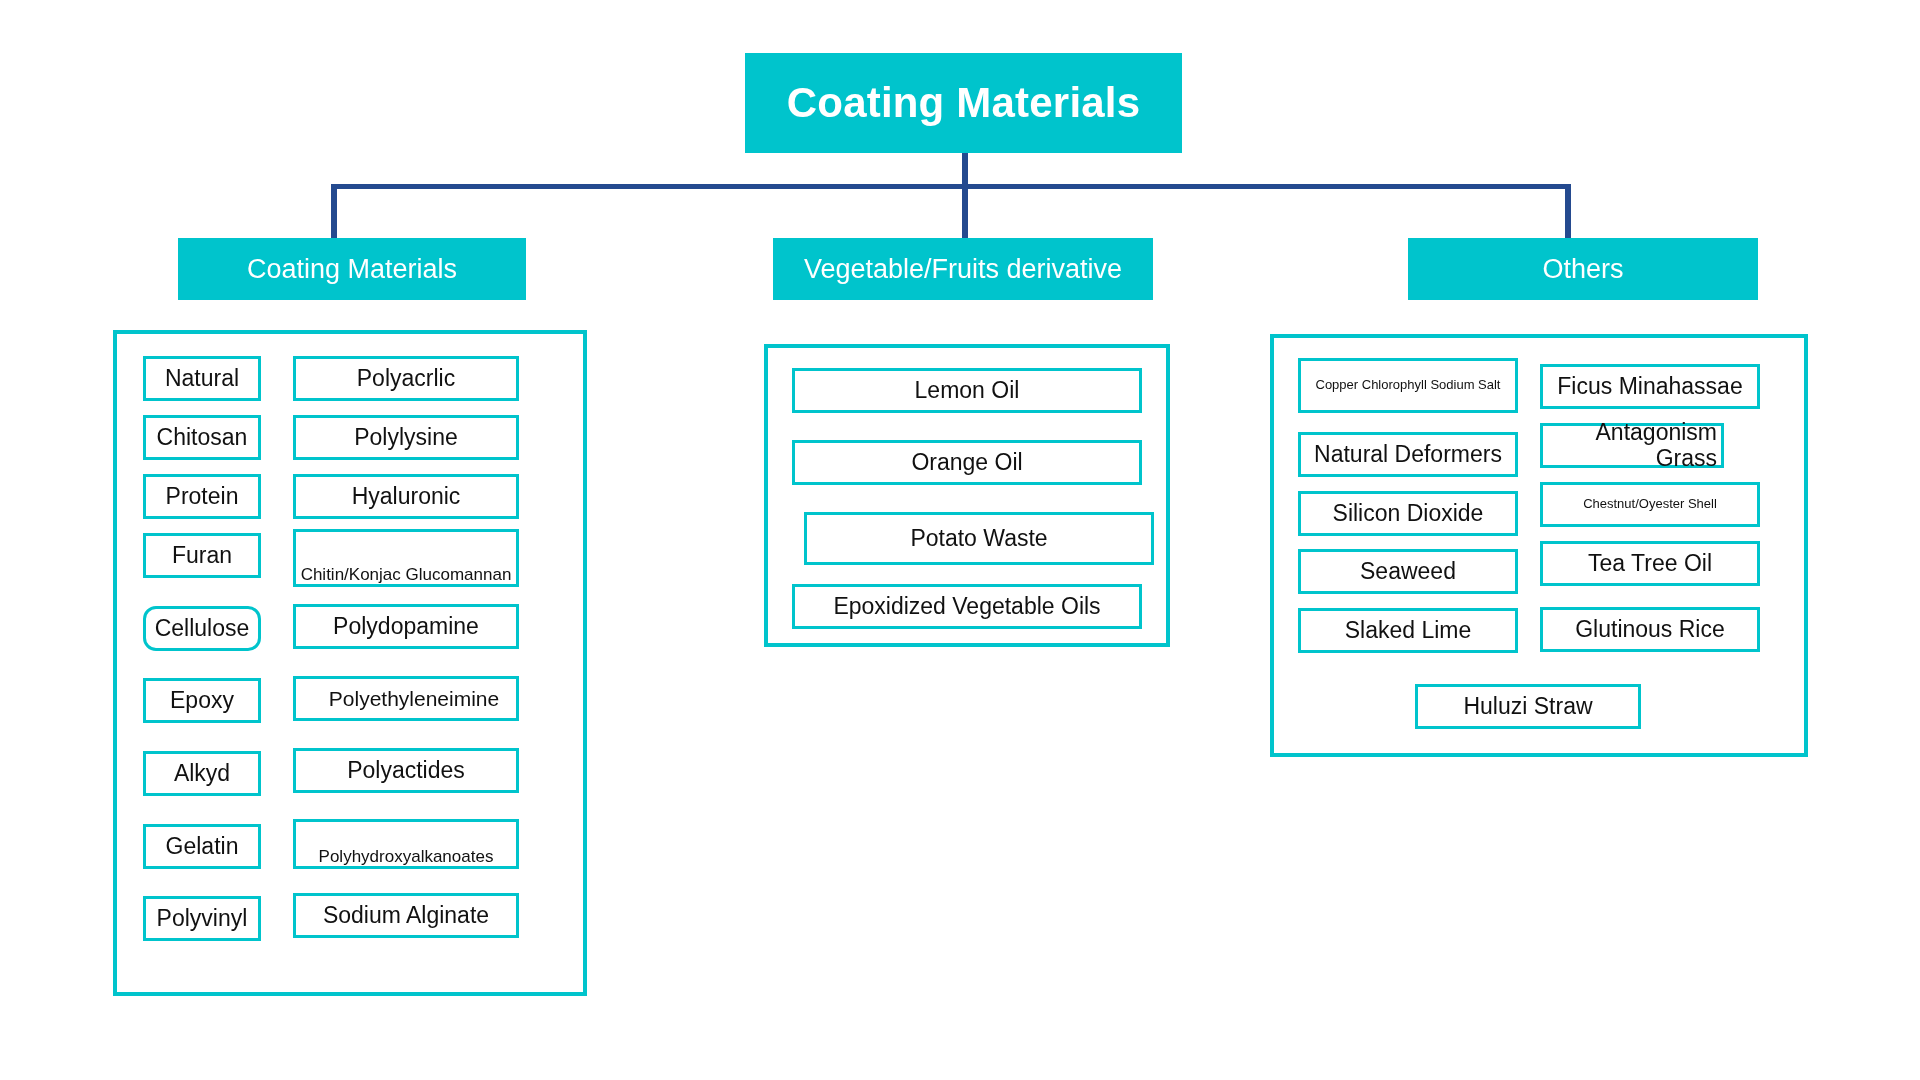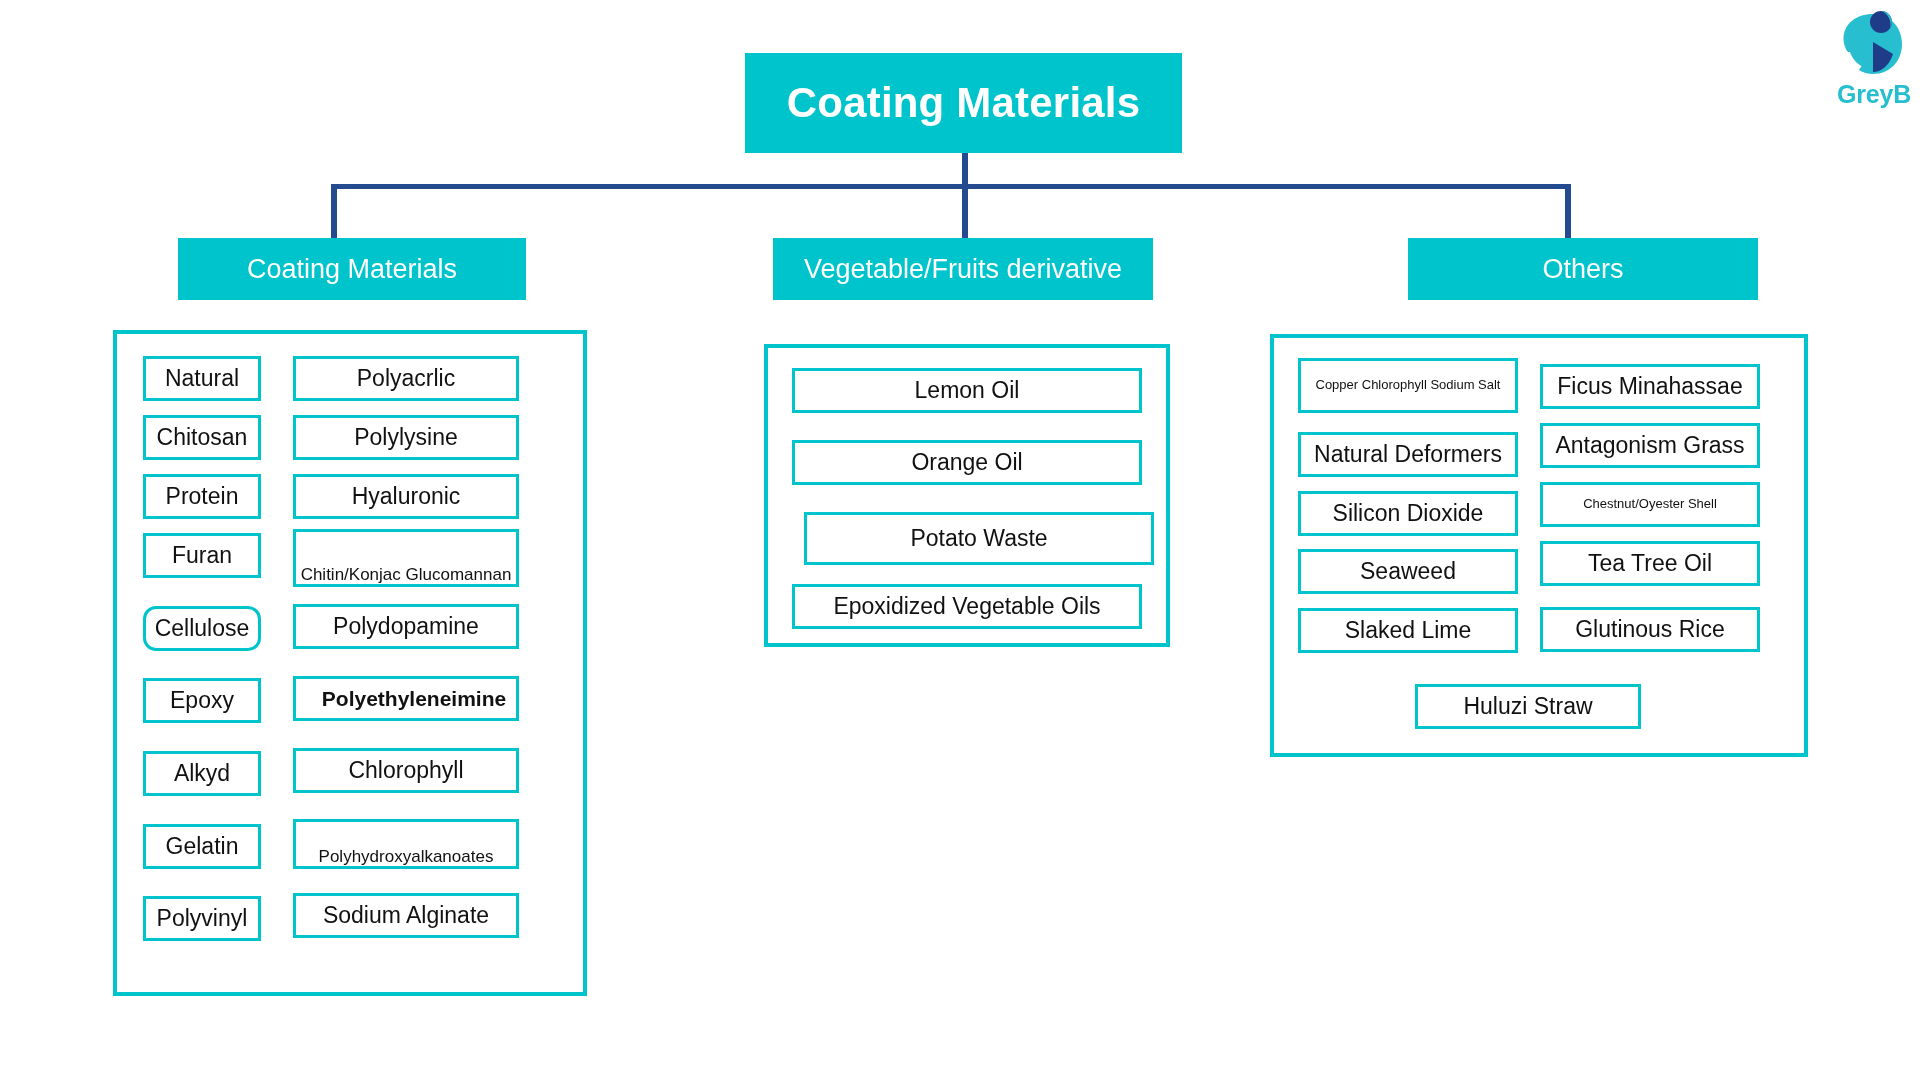--- a/index.html
+++ b/index.html
@@ -120,39 +120,29 @@
     align-items: center;
     justify-content: center;
     text-align: center;
     line-height: 1.12;
     color: #111111;
   }
   .item .label { display: block; padding: 0 4px; }
 
   
   .sz-lg   { font-size: 23px; font-weight: 500; }
-  .sz-md   { font-size: 21px; font-weight: 700; padding-left: 16px; }
+  .sz-md   { font-size: 21px; font-weight: 400; padding-left: 16px; }
   .sz-sm   { font-size: 17px; font-weight: 500; align-items: flex-end; }
   .sz-xs   { font-size: 13px; font-weight: 500; }
 </style>
 </head>
 <body>
 
 <div class="canvas">
 
-  <div class="logo">
-    <svg class="logo-mark" viewBox="0 0 66 72">
-      <path d="M33 8 C50 8 62 21 62 38 C62 55 50 68 33 68 C28 68 23 66.5 19 64 L31 46 L8 46 C5 43 3.5 36 3.5 33 C3.5 18 16 8 33 8 Z" fill="#27BED0"></path>
-      <circle cx="33" cy="39" r="24" fill="#27BED0"></circle>
-      <path d="M33 36 L53 48 C49 60 41 66 33 66 Z" fill="#1F3C88"></path>
-      <circle cx="41" cy="16" r="11" fill="#1F3C88"></circle>
-      <path d="M41 5 A11 11 0 0 1 50 22 A14 14 0 0 0 41 5 Z" fill="#27BED0"></path>
-    </svg>
-    <div class="logo-word">GreyB</div>
-  </div>
 
   <div class="root-node">
     <span class="label">Coating Materials</span>
   </div>
 
   <div class="conn conn-v-root"></div>
   <div class="conn conn-h-bus"></div>
   <div class="conn conn-v-left"></div>
   <div class="conn conn-v-mid"></div>
   <div class="conn conn-v-right"></div>
@@ -209,21 +199,21 @@
     <div class="item sz-sm" style="left:176px; top:195px; width:226px; height:58px;">
         <span class="label">Chitin/Konjac Glucomannan</span>
       </div>
     <div class="item sz-lg" style="left:176px; top:270px; width:226px; height:45px;">
         <span class="label">Polydopamine</span>
       </div>
     <div class="item sz-md" style="left:176px; top:342px; width:226px; height:45px;">
         <span class="label">Polyethyleneimine</span>
       </div>
     <div class="item sz-lg" style="left:176px; top:414px; width:226px; height:45px;">
-        <span class="label">Chlorophyll</span>
+        <span class="label">Polyactides</span>
       </div>
     <div class="item sz-sm" style="left:176px; top:485px; width:226px; height:50px;">
         <span class="label">Polyhydroxyalkanoates</span>
       </div>
     <div class="item sz-lg" style="left:176px; top:559px; width:226px; height:45px;">
         <span class="label">Sodium Alginate</span>
       </div>
   </div>
 
   <div class="panel panel-1">
@@ -255,21 +245,21 @@
     <div class="item sz-lg" style="left:24px;  top:211px; width:220px; height:45px;">
         <span class="label">Seaweed</span>
       </div>
     <div class="item sz-lg" style="left:24px;  top:270px; width:220px; height:45px;">
         <span class="label">Slaked Lime</span>
       </div>
 
     <div class="item sz-lg" style="left:266px; top:26px;  width:220px; height:45px;">
         <span class="label">Ficus Minahassae</span>
       </div>
-    <div class="item sz-lg" style="left:266px; top:85px;  width:220px; height:45px;">
+    <div class="item sz-lg" style="left:266px; top:85px;  width:184px; height:45px;text-align:right;">
         <span class="label">Antagonism Grass</span>
       </div>
     <div class="item sz-xs" style="left:266px; top:144px; width:220px; height:45px;">
         <span class="label">Chestnut/Oyester Shell</span>
       </div>
     <div class="item sz-lg" style="left:266px; top:203px; width:220px; height:45px;">
         <span class="label">Tea Tree Oil</span>
       </div>
     <div class="item sz-lg" style="left:266px; top:269px; width:220px; height:45px;">
         <span class="label">Glutinous Rice</span>

